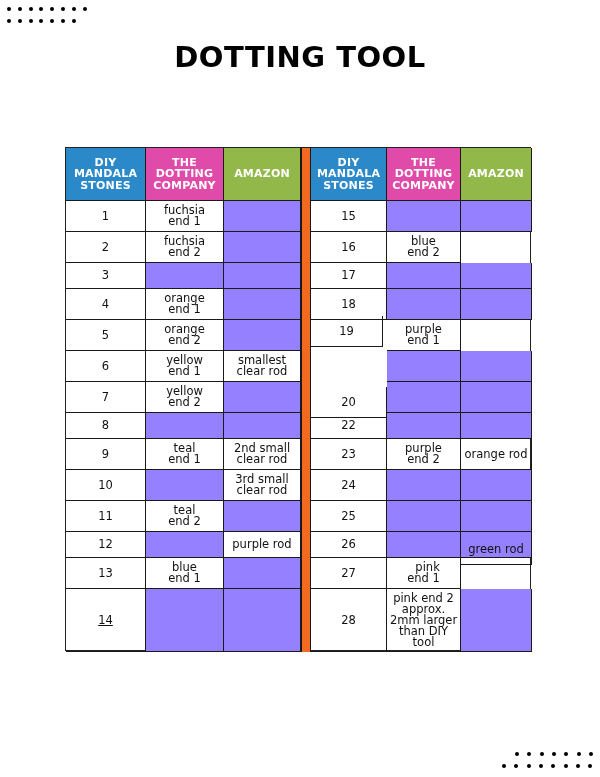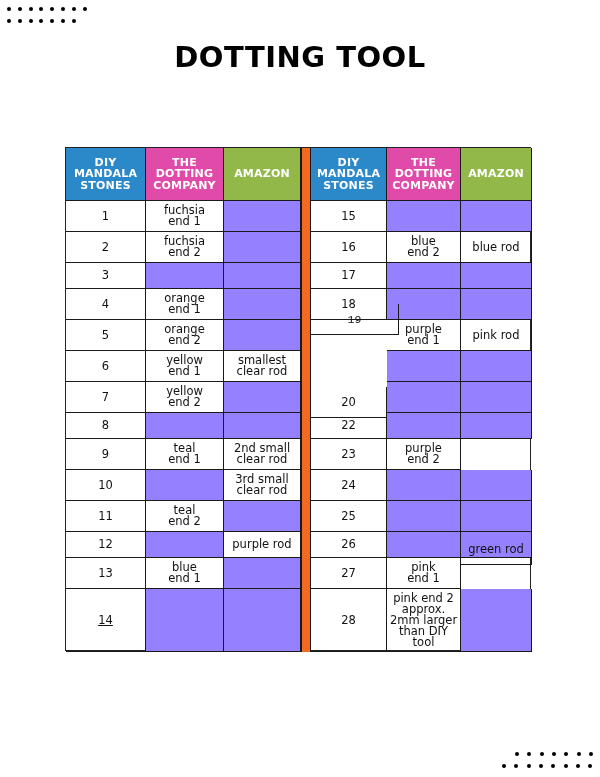--- a/index.html
+++ b/index.html
@@ -145,53 +145,52 @@
     <div class="cell hdr" style="left: 321px; top: 0px; width: 74px; height: 53px; background: rgb(224, 74, 168);">THE
 DOTTING
 COMPANY</div>
     <div class="cell hdr" style="left: 395px; top: 0px; width: 71px; height: 53px; background: rgb(147, 184, 74);">AMAZON</div>
     <div class="cell  num" style="left: 245px; top: 53px; width: 76px; height: 31px;">15</div>
     <div class="cell empty" style="left: 321px; top: 53px; width: 74px; height: 31px;"></div>
     <div class="cell empty" style="left: 395px; top: 53px; width: 71px; height: 31px;"></div>
     <div class="cell  num" style="left: 245px; top: 84px; width: 76px; height: 31px;">16</div>
     <div class="cell " style="left: 321px; top: 84px; width: 74px; height: 31px;">blue
 end 2</div>
-    <div class="cell " style="left: 395px; top: 84px; width: 71px; height: 31px;">blue rod</div>
     <div class="cell  num" style="left: 245px; top: 115px; width: 76px; height: 26px;">17</div>
     <div class="cell empty" style="left: 321px; top: 115px; width: 74px; height: 26px;"></div>
     <div class="cell empty" style="left: 395px; top: 115px; width: 71px; height: 26px;"></div>
     <div class="cell  num" style="left: 245px; top: 141px; width: 76px; height: 31px;">18</div>
     <div class="cell empty" style="left: 321px; top: 141px; width: 74px; height: 31px;"></div>
     <div class="cell empty" style="left: 395px; top: 141px; width: 71px; height: 31px;"></div>
-    <div class="cell  num" style="left: 245px; top: 156px; width: 88px; height: 31px; font-family: Liberation Mono, monospace;">19</div>
+    <div class="cell  num" style="left: 245px; top: 168px; width: 72px; height: 31px;">19</div>
     <div class="cell " style="left: 321px; top: 172px; width: 74px; height: 31px;">purple
 end 1</div>
-    <div class="cell " style="left: 395px; top: 172px; width: 71px; height: 31px;">pink rod</div>
     <div class="cell  num" style="left: 245px; top: 203px; width: 76px; height: 31px; margin-top: 36px;">20</div>
     <div class="cell empty" style="left: 321px; top: 203px; width: 74px; height: 31px;"></div>
     <div class="cell empty" style="left: 395px; top: 203px; width: 71px; height: 31px;"></div>
     <div class="cell empty" style="left: 321px; top: 234px; width: 74px; height: 31px;"></div>
     <div class="cell empty" style="left: 395px; top: 234px; width: 71px; height: 31px;"></div>
     <div class="cell  num" style="left: 245px; top: 265px; width: 76px; height: 26px;">22</div>
     <div class="cell empty" style="left: 321px; top: 265px; width: 74px; height: 26px;"></div>
     <div class="cell empty" style="left: 395px; top: 265px; width: 71px; height: 26px;"></div>
     <div class="cell  num" style="left: 245px; top: 291px; width: 76px; height: 31px;">23</div>
     <div class="cell " style="left: 321px; top: 291px; width: 74px; height: 31px;">purple
 end 2</div>
+    <div class="cell " style="left: 395px; top: 291px; width: 71px; height: 31px;">orange rod</div>
     <div class="cell  num" style="left: 245px; top: 322px; width: 76px; height: 31px;">24</div>
     <div class="cell empty" style="left: 321px; top: 322px; width: 74px; height: 31px;"></div>
     <div class="cell empty" style="left: 395px; top: 322px; width: 71px; height: 31px;"></div>
     <div class="cell  num" style="left: 245px; top: 353px; width: 76px; height: 31px;">25</div>
     <div class="cell empty" style="left: 321px; top: 353px; width: 74px; height: 31px;"></div>
     <div class="cell empty" style="left: 395px; top: 353px; width: 71px; height: 31px;"></div>
     <div class="cell  num" style="left: 245px; top: 384px; width: 76px; height: 26px;">26</div>
     <div class="cell empty" style="left: 321px; top: 384px; width: 74px; height: 26px;"></div>
     <div class="cell empty" style="left: 395px; top: 384px; width: 71px; height: 26px;"></div>
     <div class="cell  num" style="left: 245px; top: 410px; width: 76px; height: 31px;">27</div>
-    <div class="cell " style="left: 321px; top: 410px; width: 74px; height: 31px;">pink
+    <div class="cell " style="left: 321px; top: 410px; width: 74px; height: 31px; text-align: right;">pink
 end 1</div>
     <div class="cell " style="left: 395px; top: 386px; width: 71px; height: 31px;">green rod</div>
     <div class="cell  num" style="left: 245px; top: 441px; width: 76px; height: 63px;">28</div>
     <div class="cell " style="left: 321px; top: 441px; width: 74px; height: 63px;">pink end 2
 approx.
 2mm larger
 than DIY
 tool</div>
     <div class="cell empty" style="left: 395px; top: 441px; width: 71px; height: 63px;"></div>
     <div class="sep" style="left: 235px; top: 0px; width: 10px; height: 504px; background: rgb(242, 106, 33);"></div>

